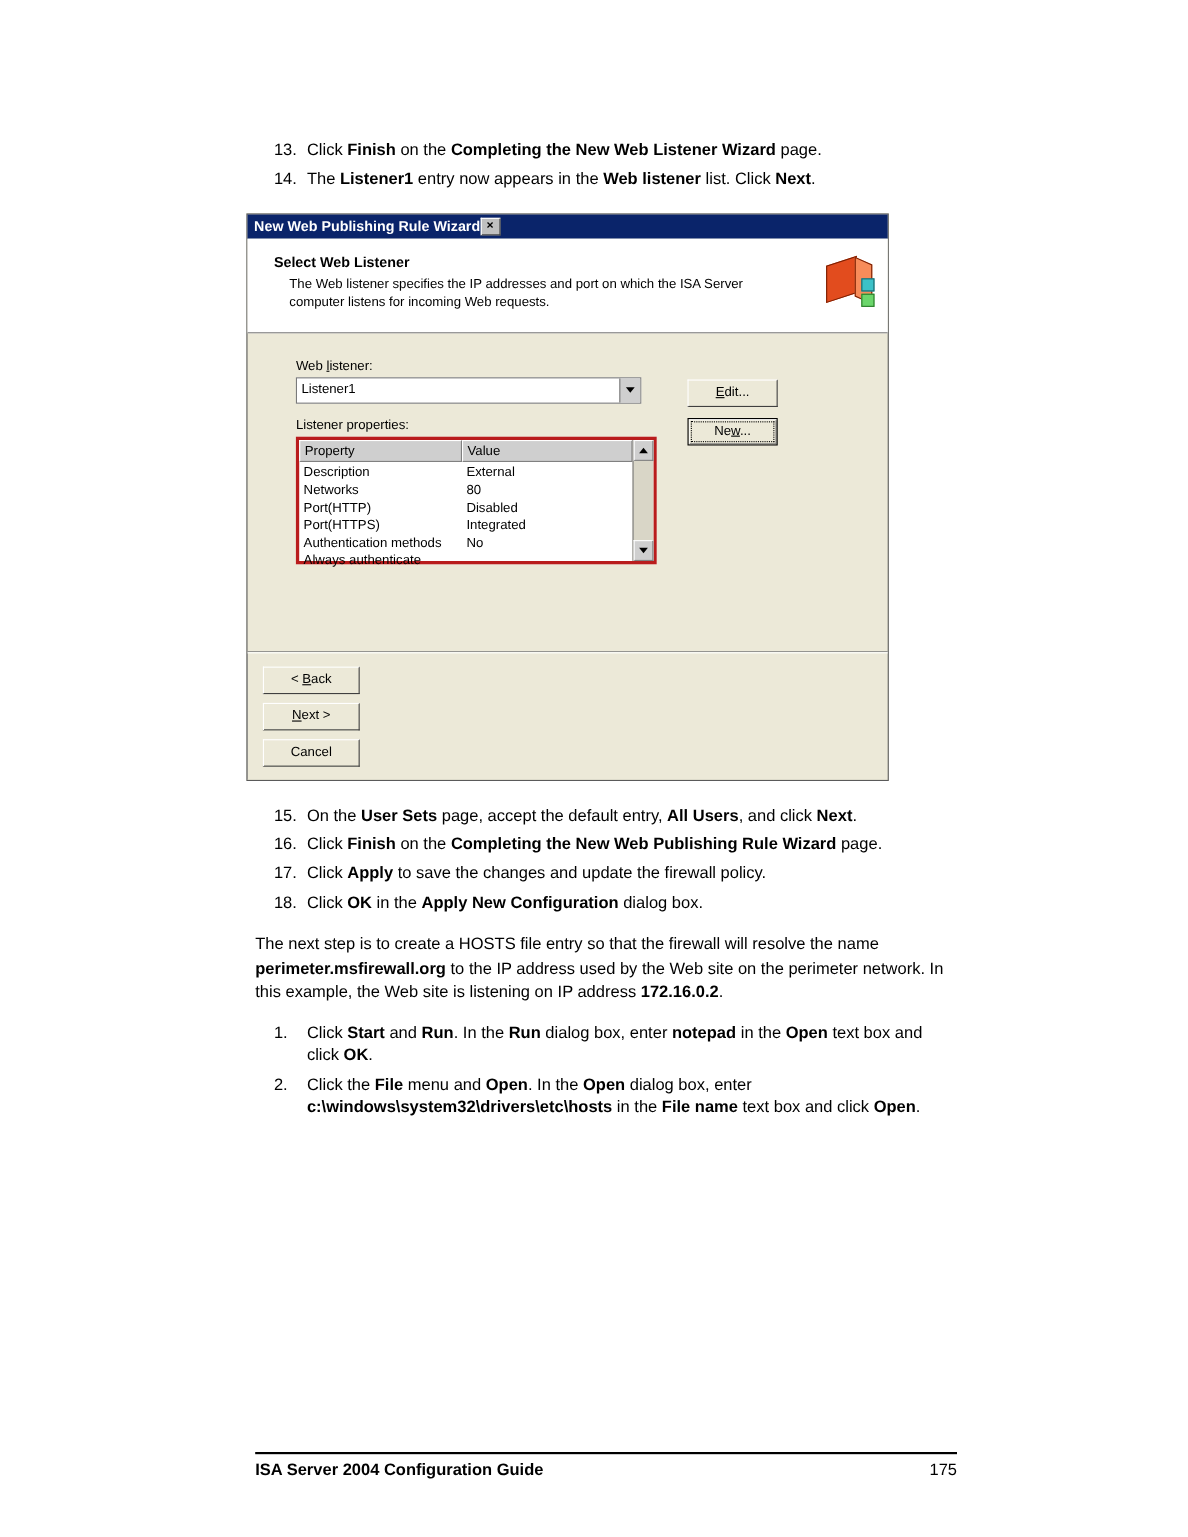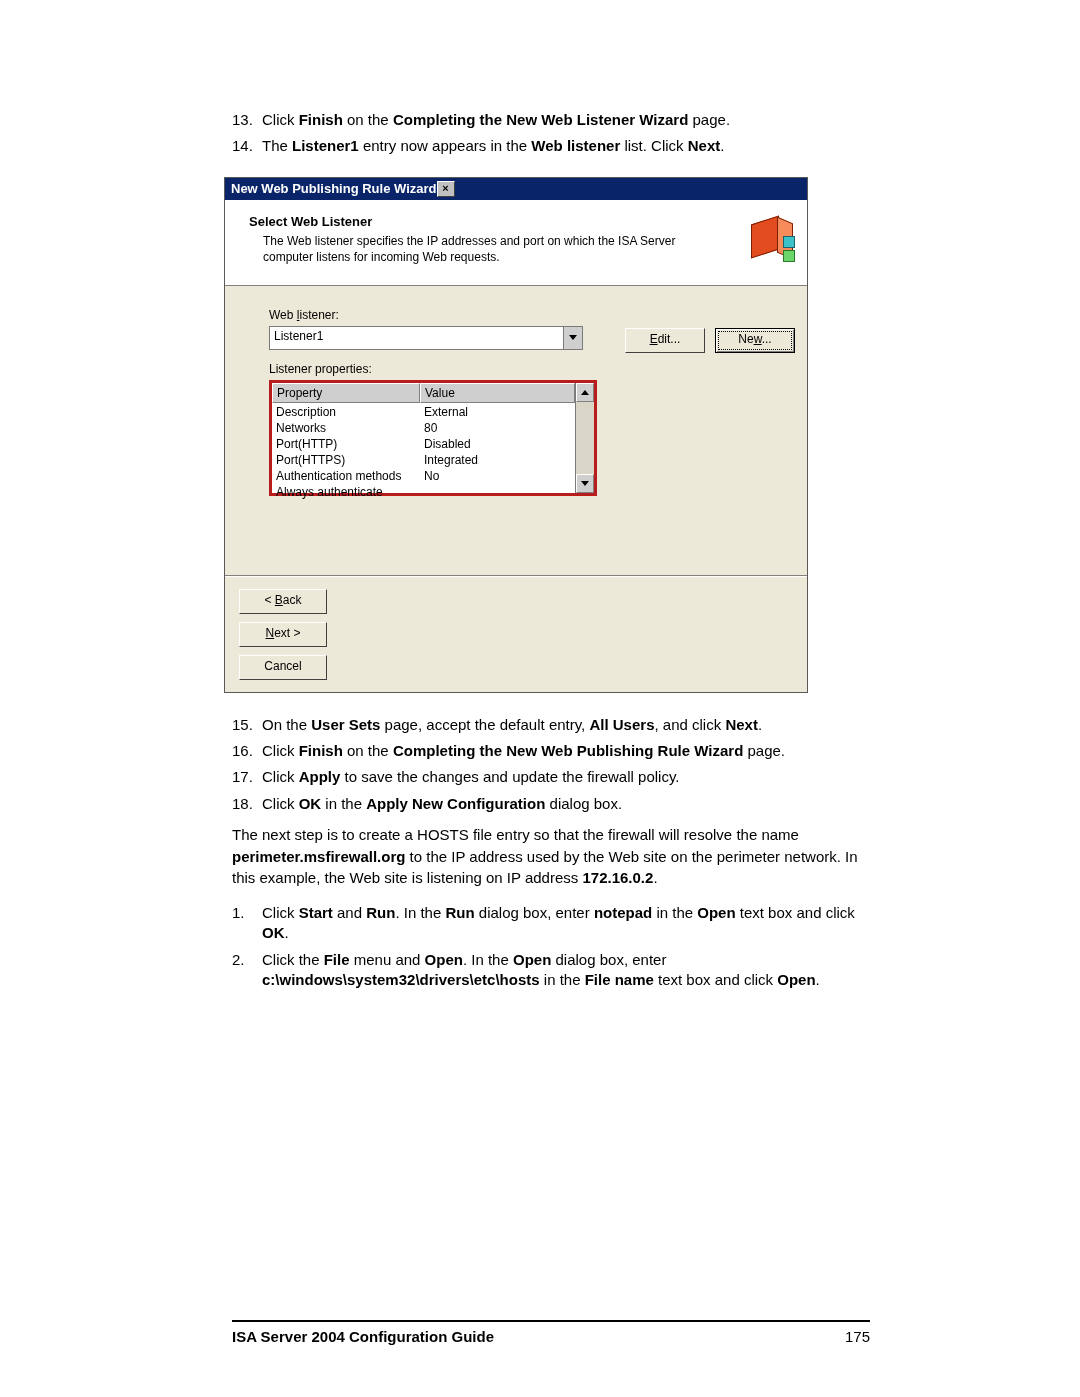--- a/index.html
+++ b/index.html
@@ -13,21 +13,21 @@
     width: 1080px;
     height: 1397px;
     position: relative;
     background: #fff;
     box-sizing: border-box;
     padding: 110px 210px 50px 232px;
   }
   .ol {
     list-style: none;
     padding: 0;
-    margin: 0;
+    margin: 17px;
   }
   .li {
     display: flex;
     margin-bottom: 6px;
     line-height: 1.35;
   }
   .num {
     width: 30px;
     flex: 0 0 30px;
   }
@@ -98,21 +98,21 @@
     display:flex; align-items:center; justify-content:center;
   }
   .tri-dn {
     width:0;height:0;border-left:4px solid transparent;border-right:4px solid transparent;border-top:5px solid #000;
   }
   .tri-up {
     width:0;height:0;border-left:4px solid transparent;border-right:4px solid transparent;border-bottom:5px solid #000;
   }
   .right-btns {
     position:absolute; left: 400px; top: 42px;
-    display:flex; flex-direction:row; gap:10px;
+    display:flex; flex-direction:column; gap:10px;
     width:82px;
   }
   .wbtn {
     height:23px;
     background:#ece9d8;
     border:1px solid #fff;
     border-right-color:#404040; border-bottom-color:#404040;
     font-size:12px; text-align:center; line-height:21px;
     min-width:78px;
   }

